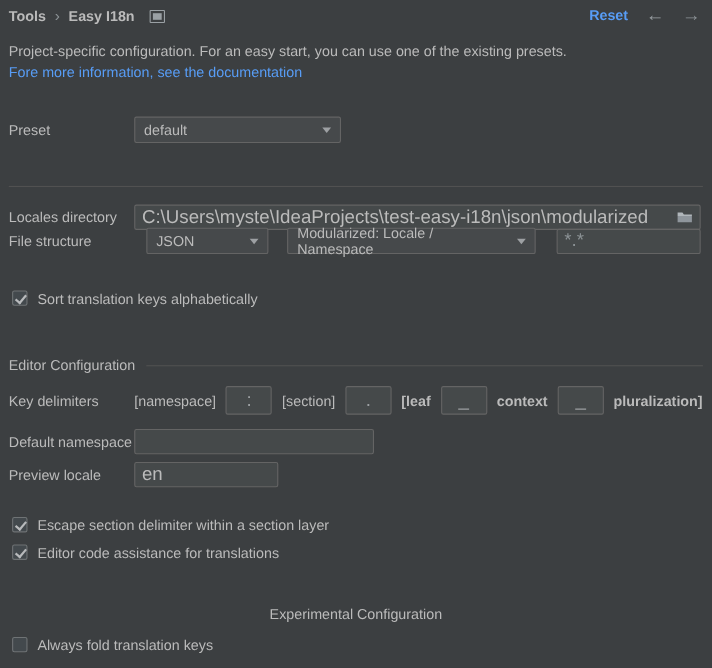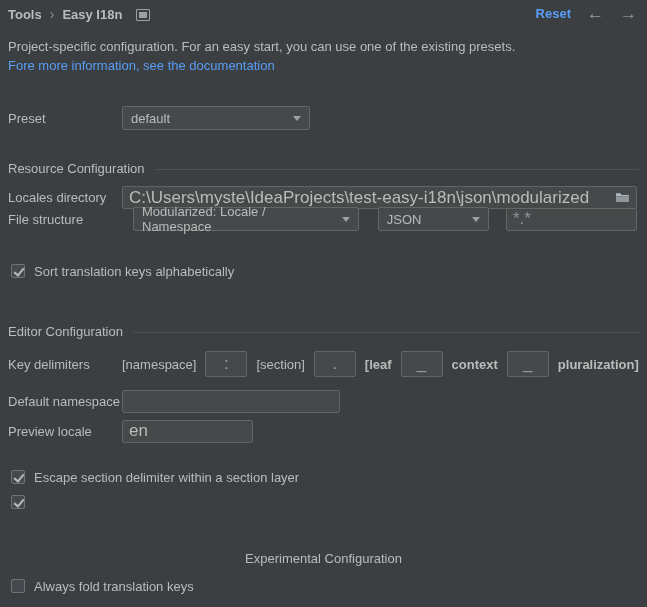--- a/index.html
+++ b/index.html
@@ -76,45 +76,44 @@
 
   <div class="form-row" style="top:105px;height:26px;">
     <span class="form-label">Preset</span>
     <div class="combo" style="width:188px;">
       <span>default</span>
       <span class="arrow"></span>
     </div>
   </div>
 
   <div class="section-header" style="top:161px;">
-    <span>Resource Configuration</span>
     <span class="section-line"></span>
   </div>
 
   <div class="form-row" style="top:185px;height:25px;">
     <span class="form-label">Locales directory</span>
     <span class="path-wrap">
       <input class="text-field" value="C:\Users\myste\IdeaProjects\test-easy-i18n\json\modularized" style="">
       <span class="folder-icon">
         <svg width="15" height="13" viewBox="0 0 15 13">
           <path fill="#b0b6ba" d="M1 2.2h4.4l1.3 1.9H14v1.2H1z"></path>
           <path fill="#8f969c" d="M1 5.3h13V11H1z"></path>
         </svg>
       </span>
     </span>
   </div>
 
   <div class="form-row" style="top:206px;height:26px;gap:11px;">
     <span class="form-label">File structure</span>
+    <div class="combo" style="width:121px;margin-right:6px;">
+      <span>JSON</span>
+      <span class="arrow"></span>
+    </div>
     <div class="combo" style="width:250px;margin-right:8px;">
       <span>Modularized: Locale / Namespace</span>
-      <span class="arrow"></span>
-    </div>
-    <div class="combo" style="width:121px;margin-right:6px;">
-      <span>JSON</span>
       <span class="arrow"></span>
     </div>
     <input class="text-field dim" style="width: 131px;" value="*.*">
   </div>
 
   <div class="checkbox-row" style="top:263px;">
     <span class="cb checked">
         <span class="mark"></span>
       </span>
     <span>Sort translation keys alphabetically</span>
@@ -154,20 +153,21 @@
     <span class="cb checked">
         <span class="mark"></span>
       </span>
     <span>Escape section delimiter within a section layer</span>
   </div>
 
   <div class="checkbox-row" style="top:494px;">
     <span class="cb checked">
         <span class="mark"></span>
       </span>
+    <span>Editor code assistance for translations</span>
   </div>
 
   <div class="section-header" style="top:551px;flex-direction:column;">
     <span>Experimental Configuration</span>
     <span class="section-line"></span>
   </div>
 
   <div class="checkbox-row" style="top:578px;">
     <span class="cb"></span>
     <span>Always fold translation keys</span>

